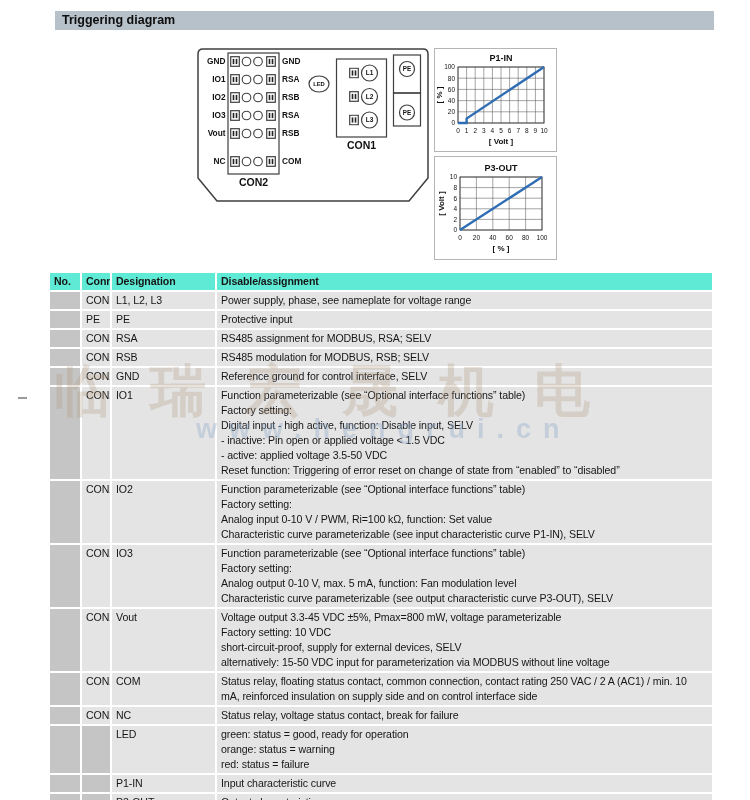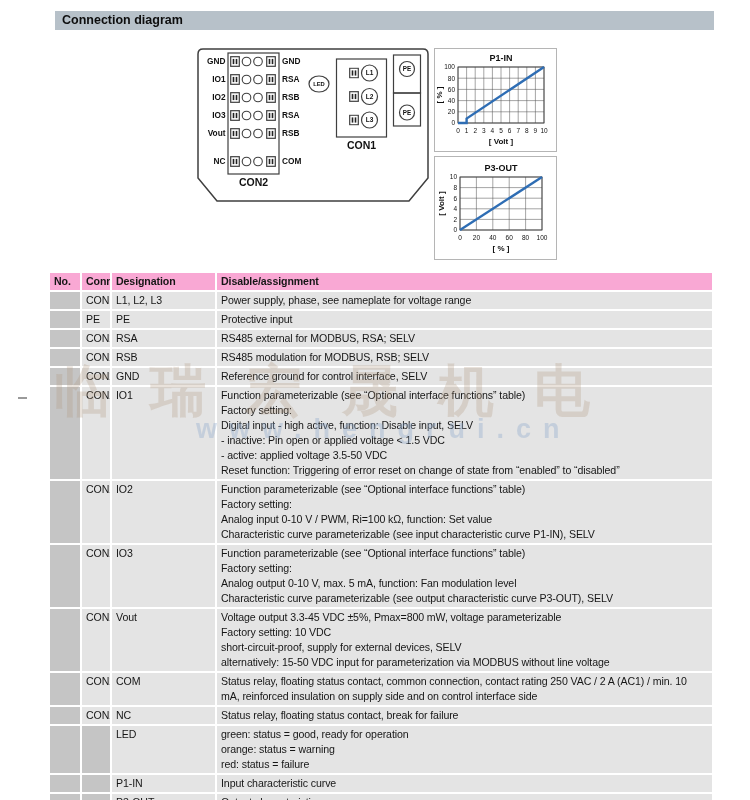--- a/index.html
+++ b/index.html
@@ -29,27 +29,27 @@
   }
   table.conn{
     position:absolute;left:48px;top:271px;width:666px;table-layout:fixed;
     border-collapse:separate;border-spacing:2px;
     font-size:10.6px;line-height:15px;letter-spacing:-0.1px;color:#161616;
   }
   table.conn th, table.conn td{
     padding:1px 4px;vertical-align:top;text-align:left;
     background:#e4e4e4;white-space:pre-line;font-weight:normal;overflow:hidden;
   }
-  table.conn thead th{background:#f9a8d4;font-weight:bold}
+  table.conn thead th{background:#5eead4;font-weight:bold}
   table.conn td.empty{background:#c5c5c5}
 </style>
 </head>
 <body>
 
-<div class="title-bar">Connection diagram</div>
+<div class="title-bar">Triggering diagram</div>
 
 <div class="margin-dash"></div>
 
 <svg class="diagram-svg" viewBox="0 0 232 156">
   <defs>
     <symbol id="term" viewBox="0 0 10 11">
       <rect x="0.7" y="0.7" width="8.6" height="9.6" fill="#ffffff" stroke="#3f3f3f" stroke-width="1.2"></rect>
       <rect x="2.7" y="2.9" width="1.6" height="5.2" fill="#222222"></rect>
       <rect x="5.7" y="2.9" width="1.6" height="5.2" fill="#222222"></rect>
     </symbol>
@@ -230,21 +230,21 @@
       <tr>
         <td class="empty"></td>
         <td>PE</td>
         <td>PE</td>
         <td>Protective input</td>
       </tr>
       <tr>
         <td class="empty"></td>
         <td>CON2</td>
         <td>RSA</td>
-        <td>RS485 external for MODBUS, RSA; SELV</td>
+        <td>RS485 assignment for MODBUS, RSA; SELV</td>
       </tr>
       <tr>
         <td class="empty"></td>
         <td>CON2</td>
         <td>RSB</td>
         <td>RS485 modulation for MODBUS, RSB; SELV</td>
       </tr>
       <tr>
         <td class="empty"></td>
         <td>CON2</td>
@@ -293,21 +293,21 @@
         <td class="empty"></td>
         <td>CON2</td>
         <td>COM</td>
         <td>Status relay, floating status contact, common connection, contact rating 250 VAC / 2 A (AC1) / min. 10
 mA, reinforced insulation on supply side and on control interface side</td>
       </tr>
       <tr>
         <td class="empty"></td>
         <td>CON2</td>
         <td>NC</td>
-        <td>Status relay, floating status contact, break for failure</td>
+        <td>Status relay, voltage status contact, break for failure</td>
       </tr>
       <tr>
         <td class="empty"></td>
         <td class="empty"></td>
         <td>LED</td>
         <td>green: status = good, ready for operation
 orange: status = warning
 red: status = failure</td>
       </tr>
       <tr>

